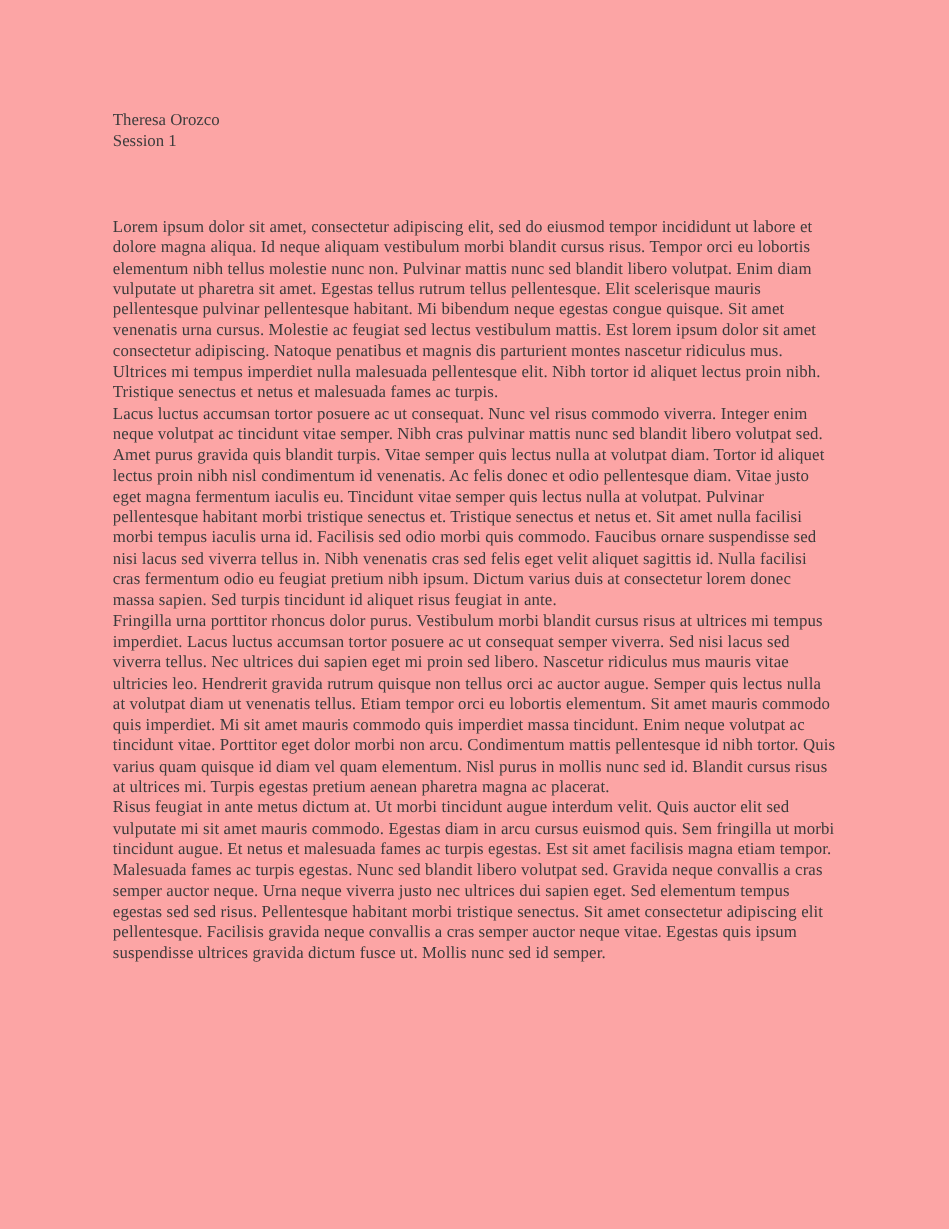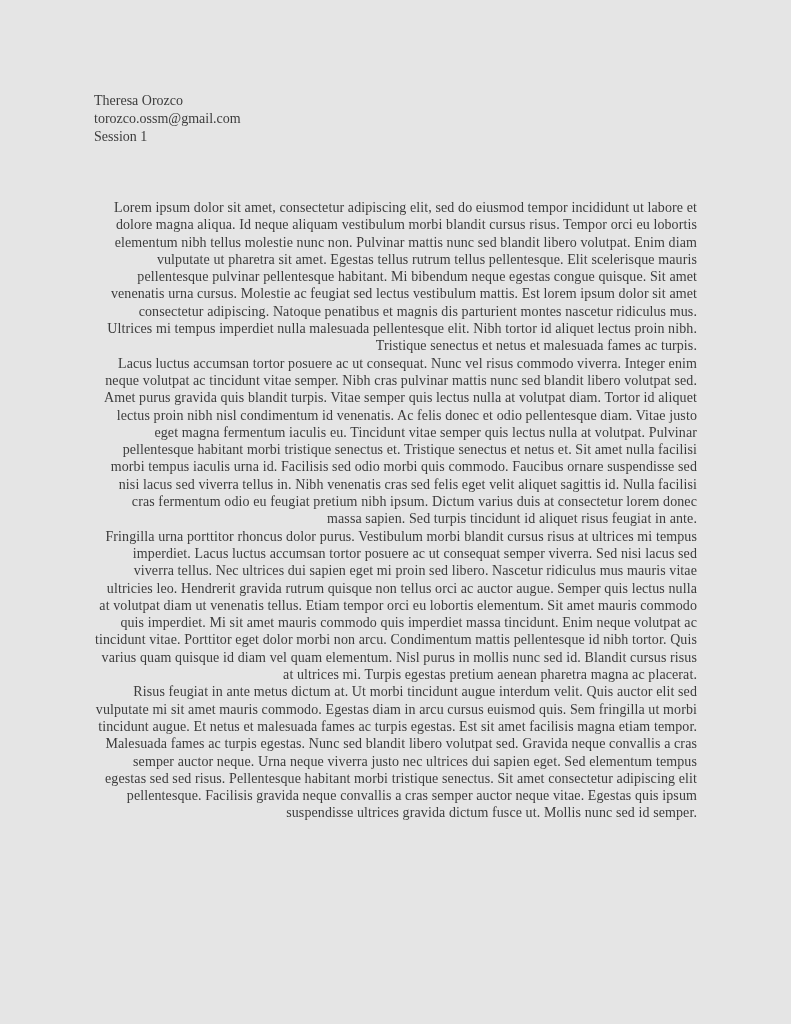--- a/index.html
+++ b/index.html
@@ -4,21 +4,21 @@
 <style>
   html, body {
     margin: 0;
     padding: 0;
     background: #ffffff;
   }
   .page {
     position: relative;
     width: 791px;
     height: 1024px;
-    background: #e5e5e5;
+    background: #fca5a5;
     box-sizing: border-box;
     padding: 92px 94px 0 94px;
     font-family: "Liberation Serif", "DejaVu Serif", serif;
     color: #3c3c3c;
     overflow: hidden;
   }
   .doc-header {
     font-size: 14px;
     line-height: 18px;
   }
@@ -27,30 +27,28 @@
   }
   .doc-body {
     margin-top: 53px;
     font-size: 14px;
     line-height: 17.3px;
     letter-spacing: 0.1px;
   }
   .doc-body p {
     margin: 0;
     padding: 0;
-    text-align: right;
   }
 </style>
 </head>
 <body>
 
 <div class="page">
   <div class="doc-header">
     <div>Theresa Orozco</div>
-    <div>torozco.ossm@gmail.com</div>
     <div>Session 1</div>
   </div>
   <div class="doc-body">
     <p>Lorem ipsum dolor sit amet, consectetur adipiscing elit, sed do eiusmod tempor incididunt ut labore et dolore magna aliqua. Id neque aliquam vestibulum morbi blandit cursus risus. Tempor orci eu lobortis elementum nibh tellus molestie nunc non. Pulvinar mattis nunc sed blandit libero volutpat. Enim diam vulputate ut pharetra sit amet. Egestas tellus rutrum tellus pellentesque. Elit scelerisque mauris pellentesque pulvinar pellentesque habitant. Mi bibendum neque egestas congue quisque. Sit amet venenatis urna cursus. Molestie ac feugiat sed lectus vestibulum mattis. Est lorem ipsum dolor sit amet consectetur adipiscing. Natoque penatibus et magnis dis parturient montes nascetur ridiculus mus. Ultrices mi tempus imperdiet nulla malesuada pellentesque elit. Nibh tortor id aliquet lectus proin nibh. Tristique senectus et netus et malesuada fames ac turpis.</p>
     <p>Lacus luctus accumsan tortor posuere ac ut consequat. Nunc vel risus commodo viverra. Integer enim neque volutpat ac tincidunt vitae semper. Nibh cras pulvinar mattis nunc sed blandit libero volutpat sed. Amet purus gravida quis blandit turpis. Vitae semper quis lectus nulla at volutpat diam. Tortor id aliquet lectus proin nibh nisl condimentum id venenatis. Ac felis donec et odio pellentesque diam. Vitae justo eget magna fermentum iaculis eu. Tincidunt vitae semper quis lectus nulla at volutpat. Pulvinar pellentesque habitant morbi tristique senectus et. Tristique senectus et netus et. Sit amet nulla facilisi morbi tempus iaculis urna id. Facilisis sed odio morbi quis commodo. Faucibus ornare suspendisse sed nisi lacus sed viverra tellus in. Nibh venenatis cras sed felis eget velit aliquet sagittis id. Nulla facilisi cras fermentum odio eu feugiat pretium nibh ipsum. Dictum varius duis at consectetur lorem donec massa sapien. Sed turpis tincidunt id aliquet risus feugiat in ante.</p>
     <p>Fringilla urna porttitor rhoncus dolor purus. Vestibulum morbi blandit cursus risus at ultrices mi tempus imperdiet. Lacus luctus accumsan tortor posuere ac ut consequat semper viverra. Sed nisi lacus sed viverra tellus. Nec ultrices dui sapien eget mi proin sed libero. Nascetur ridiculus mus mauris vitae ultricies leo. Hendrerit gravida rutrum quisque non tellus orci ac auctor augue. Semper quis lectus nulla at volutpat diam ut venenatis tellus. Etiam tempor orci eu lobortis elementum. Sit amet mauris commodo quis imperdiet. Mi sit amet mauris commodo quis imperdiet massa tincidunt. Enim neque volutpat ac tincidunt vitae. Porttitor eget dolor morbi non arcu. Condimentum mattis pellentesque id nibh tortor. Quis varius quam quisque id diam vel quam elementum. Nisl purus in mollis nunc sed id. Blandit cursus risus at ultrices mi. Turpis egestas pretium aenean pharetra magna ac placerat.</p>
     <p>Risus feugiat in ante metus dictum at. Ut morbi tincidunt augue interdum velit. Quis auctor elit sed vulputate mi sit amet mauris commodo. Egestas diam in arcu cursus euismod quis. Sem fringilla ut morbi tincidunt augue. Et netus et malesuada fames ac turpis egestas. Est sit amet facilisis magna etiam tempor. Malesuada fames ac turpis egestas. Nunc sed blandit libero volutpat sed. Gravida neque convallis a cras semper auctor neque. Urna neque viverra justo nec ultrices dui sapien eget. Sed elementum tempus egestas sed sed risus. Pellentesque habitant morbi tristique senectus. Sit amet consectetur adipiscing elit pellentesque. Facilisis gravida neque convallis a cras semper auctor neque vitae. Egestas quis ipsum suspendisse ultrices gravida dictum fusce ut. Mollis nunc sed id semper.</p>
   </div>
 </div>
 

